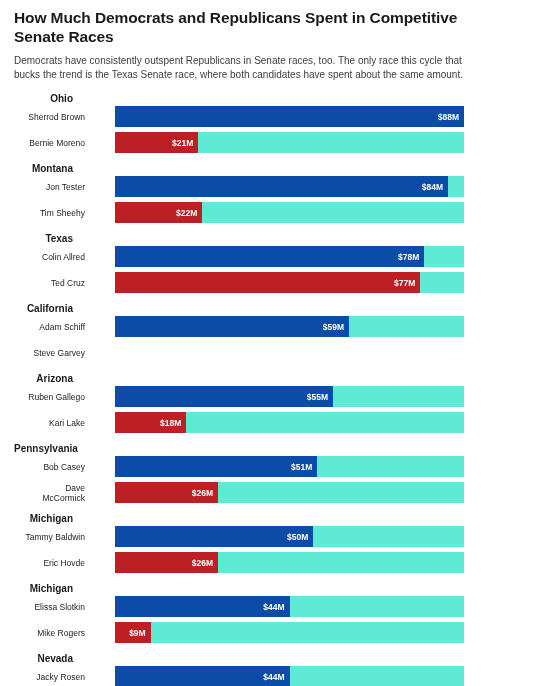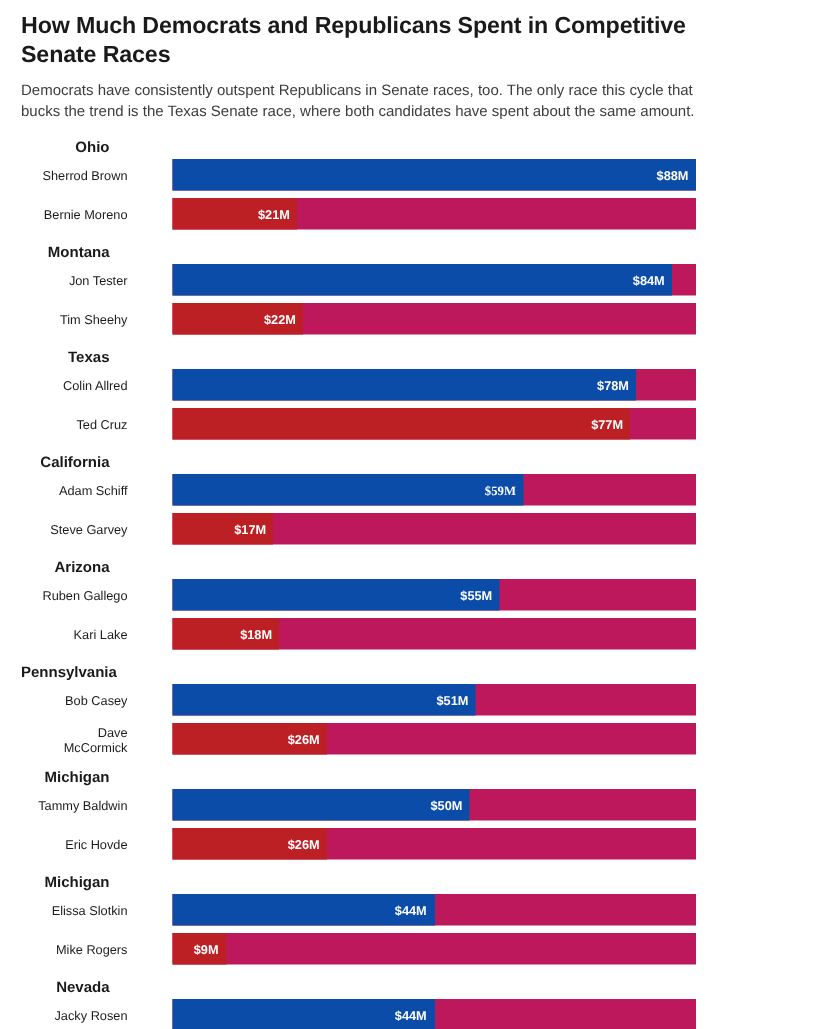--- a/index.html
+++ b/index.html
@@ -65,21 +65,21 @@
     font-weight: normal;
     color: #1c1c1c;
     line-height: 10px;
     padding-right: 2px;
     white-space: pre-line;
   }
   .track {
     position: relative;
     flex: 1;
     height: 21px;
-    background: #be185d;
+    background: #5eead4;
     margin-left: 28px;
   }
   .bar {
     position: absolute;
     left: 0;
     top: 0;
     height: 21px;
     display: flex;
     align-items: center;
     justify-content: flex-end;
@@ -156,32 +156,27 @@
               <span class="bar-value">$77M</span>
             </div>
           </div>
         </div>
       </div>
       <div class="group">
         <div class="group-header">California</div>
         <div class="row">
           <div class="row-label">Adam Schiff</div>
           <div class="track">
-            <div class="bar dem" style="width: 67.0455%; font-family: Liberation Serif, serif;">
+            <div class="bar dem" style="width: 67.0455%;">
               <span class="bar-value">$59M</span>
             </div>
           </div>
         </div>
         <div class="row">
           <div class="row-label">Steve Garvey</div>
-          <div class="track">
-            <div class="bar rep" style="width: 19.3182%;">
-              <span class="bar-value">$17M</span>
-            </div>
-          </div>
         </div>
       </div>
       <div class="group">
         <div class="group-header">Arizona</div>
         <div class="row">
           <div class="row-label">Ruben Gallego</div>
           <div class="track">
             <div class="bar dem" style="width: 62.5%; align-items: center;">
               <span class="bar-value">$55M</span>
             </div>

